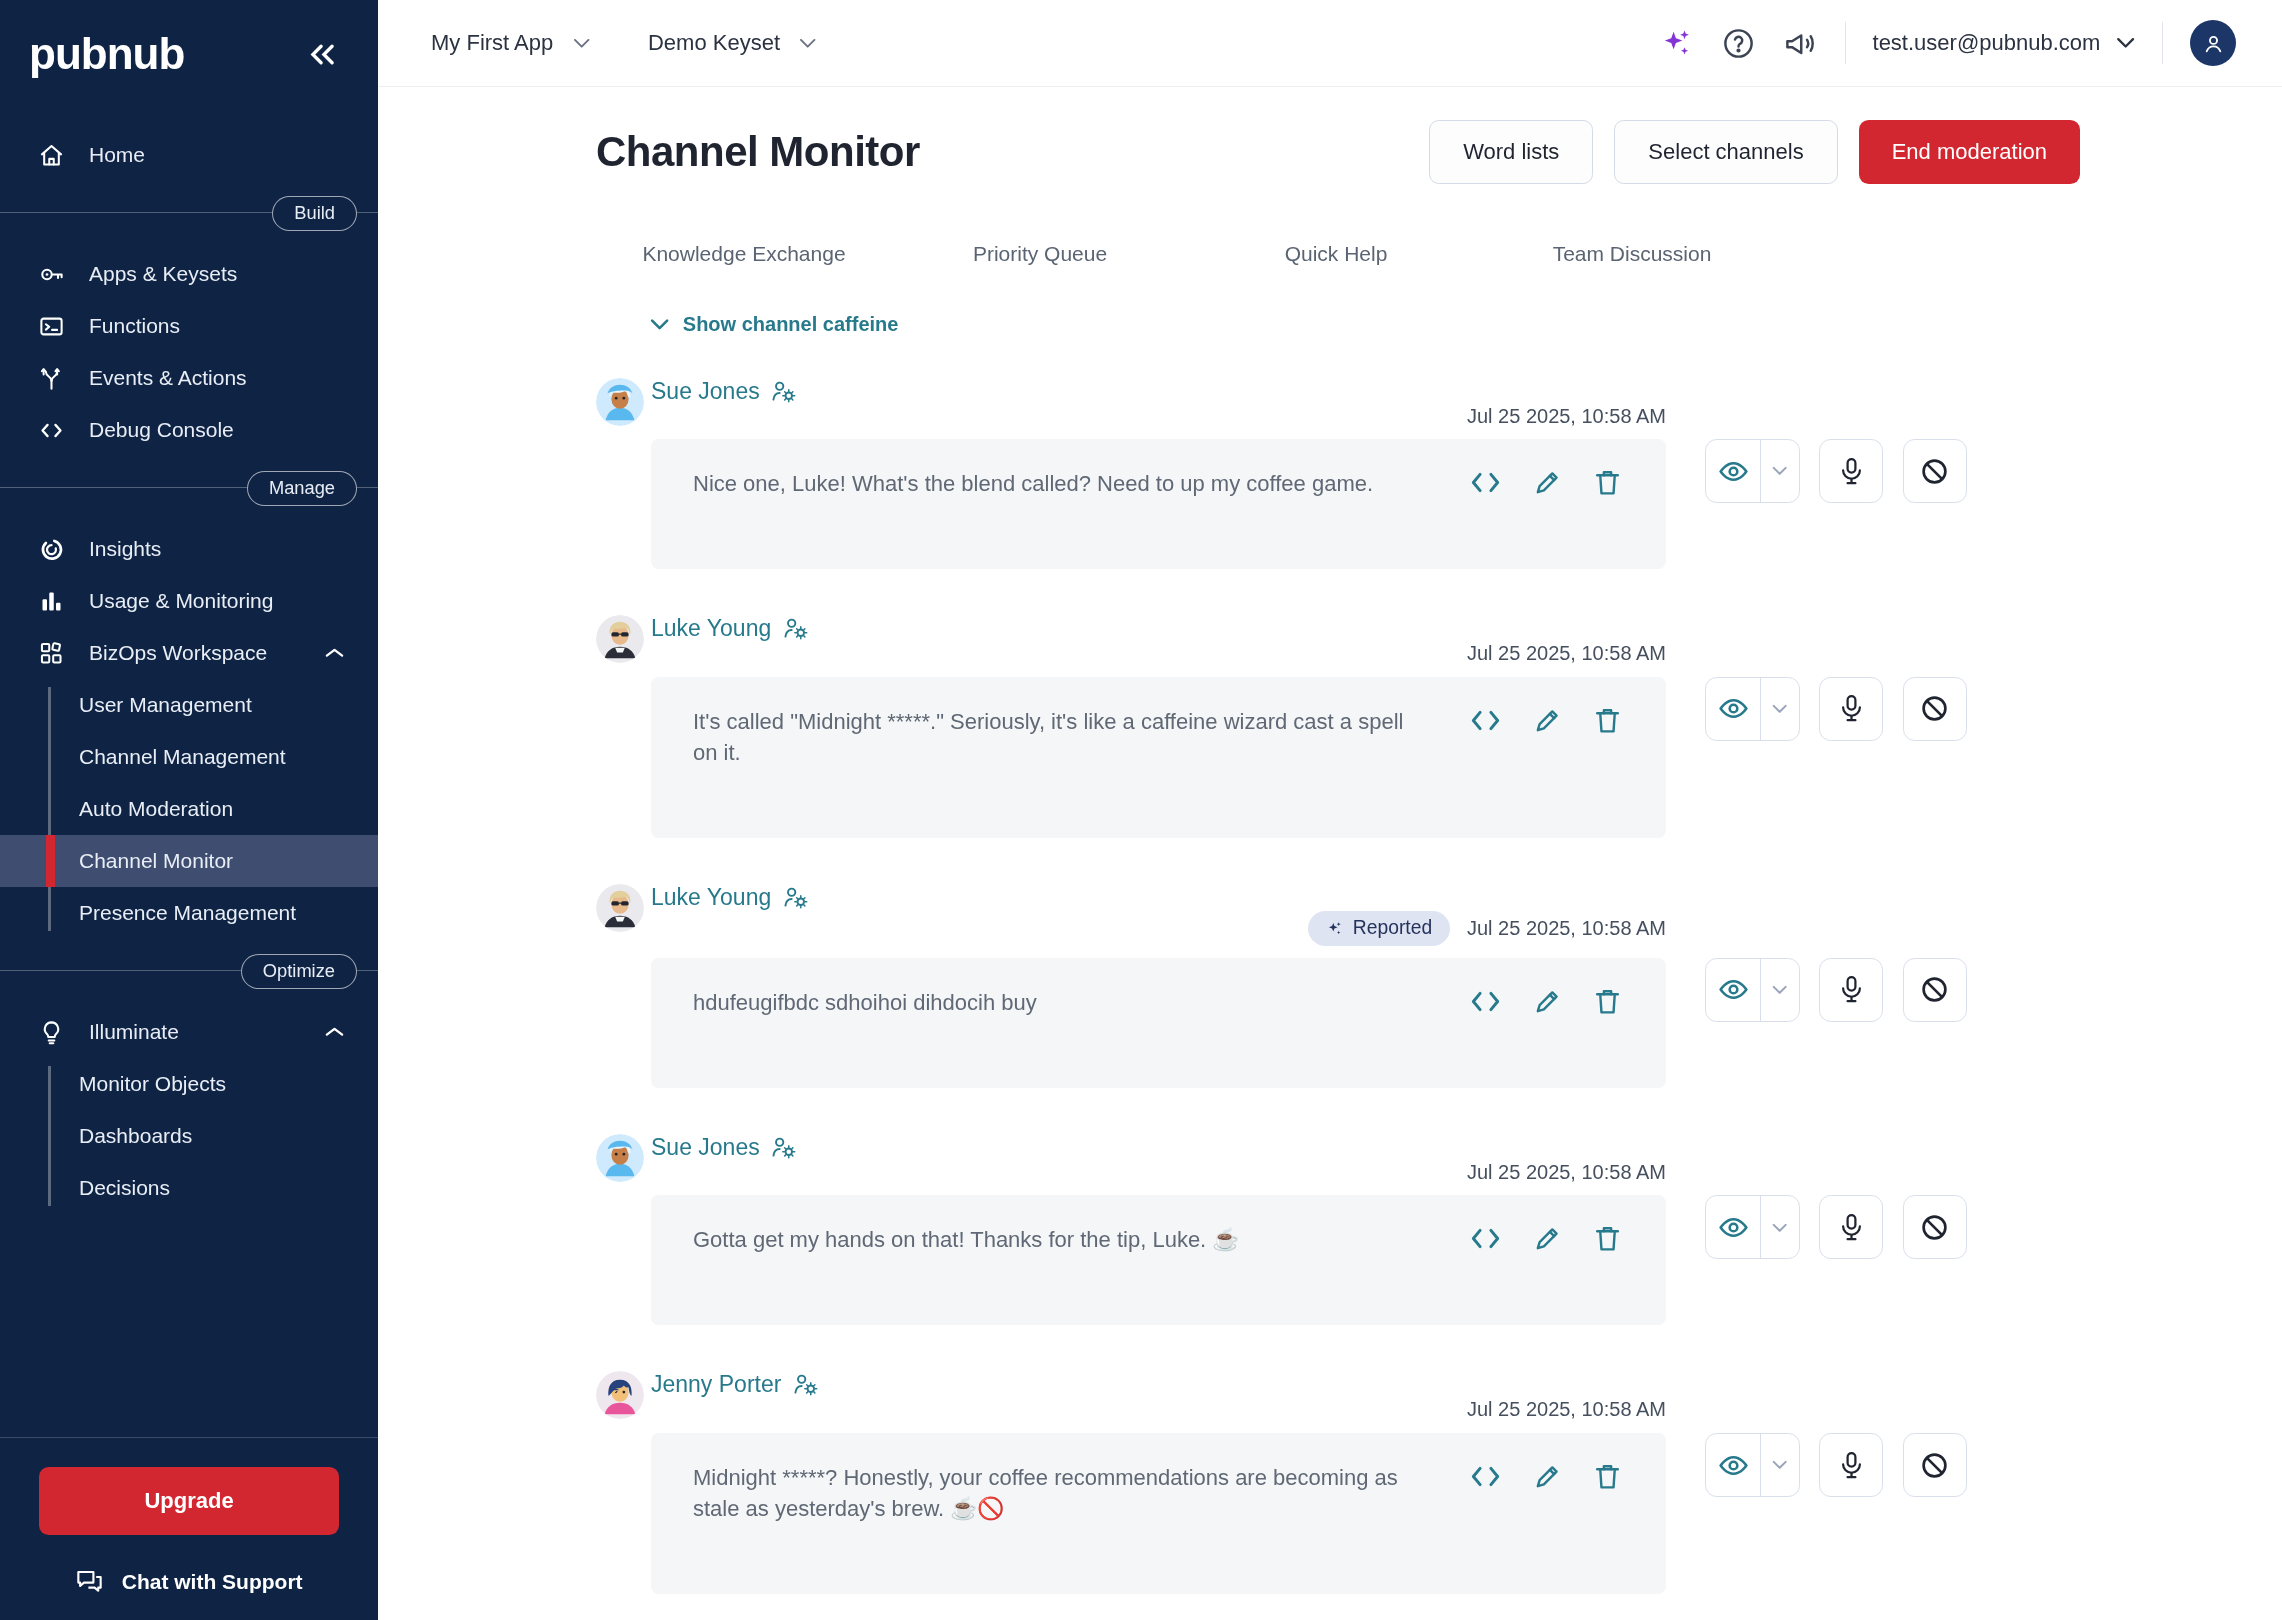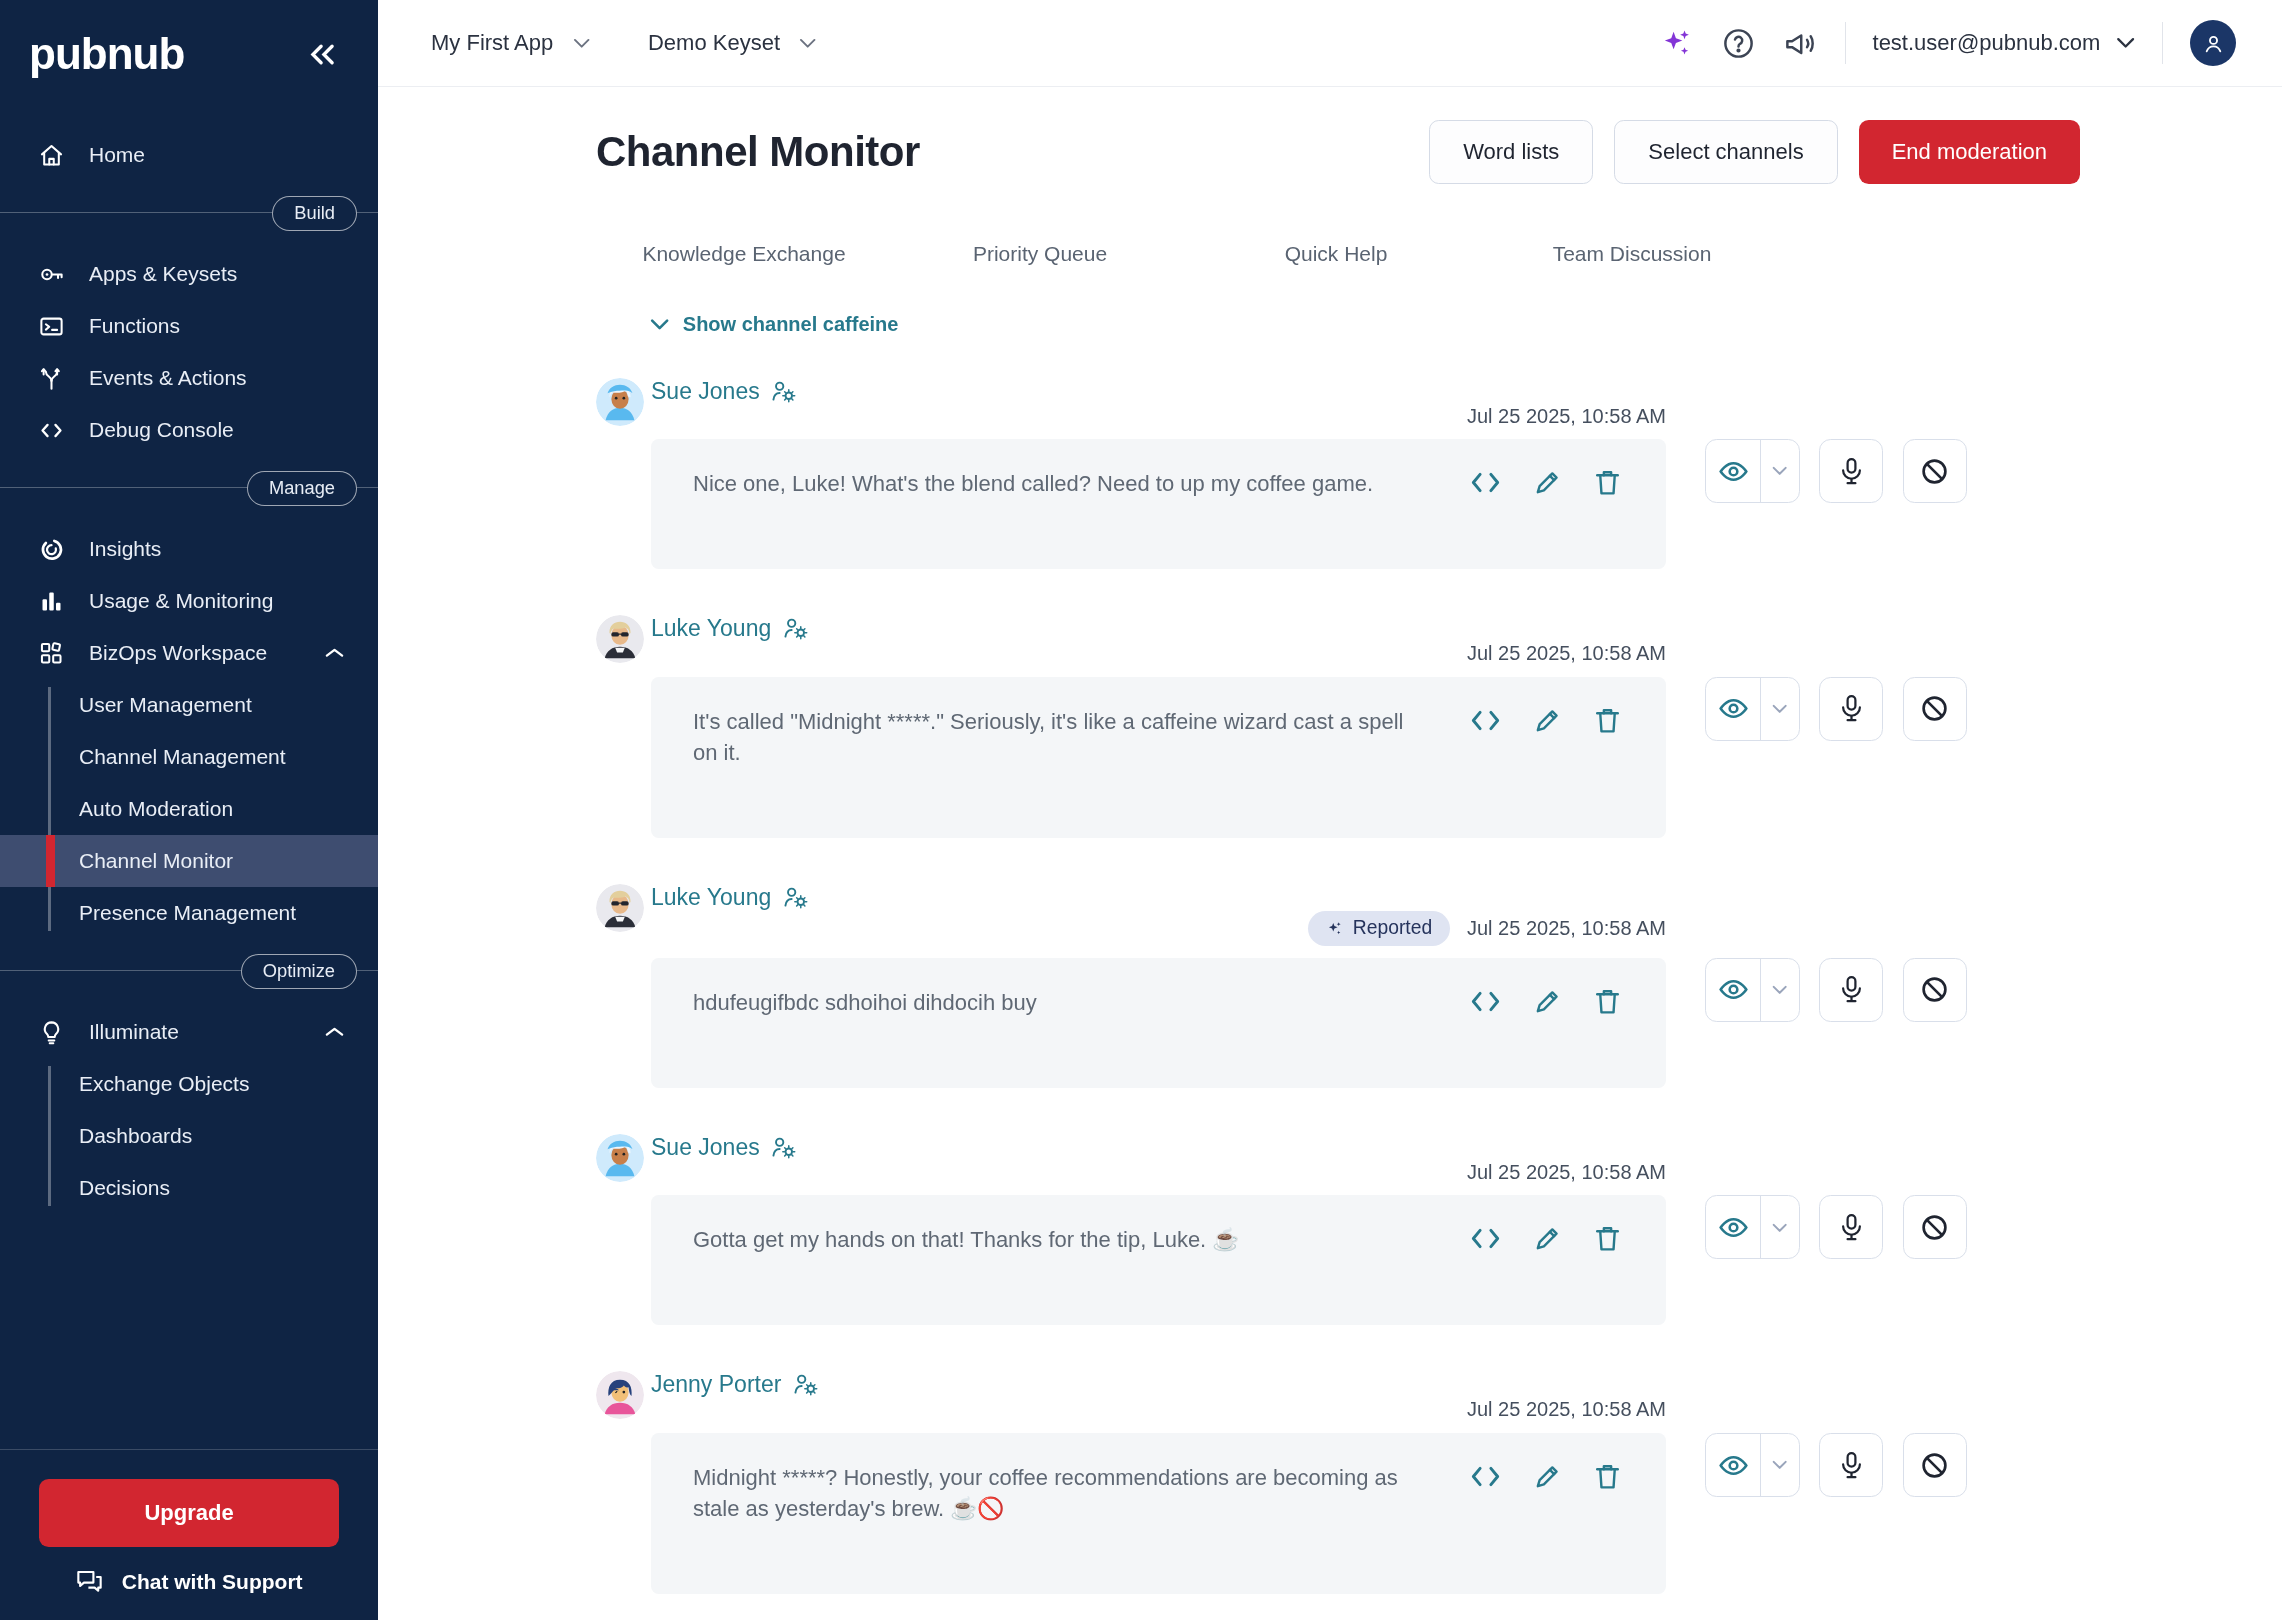--- a/index.html
+++ b/index.html
@@ -25,21 +25,21 @@
   .nav-item .chev { margin-right:33px; }
   .section-break { position:relative; border-top:1px solid rgba(255,255,255,.28); margin:31px 0 35px; }
   .section-pill { position:absolute; right:21px; top:-17.4px; background:var(--navy); border:1px solid rgba(255,255,255,.6); border-radius:965px; padding:5.8px 21px; font-size:18.3px; color:#e8edf5; }
   .subnav { position:relative; }
   .subnav::before { content:''; position:absolute; left:48px; top:7.7px; bottom:7.7px; width:2.9px; background:rgba(255,255,255,.32); }
   .sub-item { position:relative; display:flex; align-items:center; height:52px; padding-left:79px; font-size:21px; color:#e9eef6; cursor:pointer; }
   .sub-item.active { background:var(--navy-hl); }
   .sub-item.active::before { content:''; position:absolute; left:46px; top:0; bottom:0; width:8.7px; background:var(--red); }
   .side-bottom { margin-top:auto; border-top:1px solid rgba(255,255,255,.18); padding:29px 39px 25px; }
   .upgrade-btn { width:100%; height:68px; background:var(--red); color:#fff; font-family:inherit; font-size:22px; font-weight:bold; border:none; border-radius:9.7px; cursor:pointer; }
-  .support-row { display:flex; justify-content:center; align-items:center; gap:17.4px; margin-top:21px; font-size:21px; font-weight:bold; color:#fff; cursor:pointer; }
+  .support-row { display:flex; justify-content:center; align-items:center; gap:17.4px; margin-top:33px; font-size:21px; font-weight:bold; color:#fff; cursor:pointer; }
 
   
   .main { flex:1; display:flex; flex-direction:column; background:#fff; }
   .topbar { height:87px; flex-shrink:0; border-bottom:1.9px solid #eceef2; display:flex; align-items:center; padding:0 46px 0 53px; }
   .selector { display:flex; align-items:center; gap:19.3px; font-size:22px; color:#2b3240; cursor:pointer; }
   .selector + .selector { margin-left:58px; }
   .topbar-right { margin-left:auto; display:flex; align-items:center; gap:27px; }
   .tb-icon { cursor:pointer; }
   .tb-sep { width:1px; height:42px; background:#e1e4ea; }
   .email-group { display:flex; align-items:center; gap:15.4px; font-size:22px; color:#2b3240; cursor:pointer; }
@@ -233,21 +233,21 @@
       <span class="grow">Illuminate</span>
       <span class="chev">
         <svg width="21" height="13.5" viewBox="0 0 22 14" fill="none" stroke="#fff" stroke-width="2.4" stroke-linecap="round" stroke-linejoin="round">
             <path d="M3 10l8-6 8 6"></path>
           </svg>
       </span>
     </div>
 
     <div class="subnav">
       <div class="sub-item">
-          <span>Exchange Objects</span>
+          <span>Monitor Objects</span>
         </div>
       <div class="sub-item">
           <span>Dashboards</span>
         </div>
       <div class="sub-item">
           <span>Decisions</span>
         </div>
     </div>
   </nav>
 

